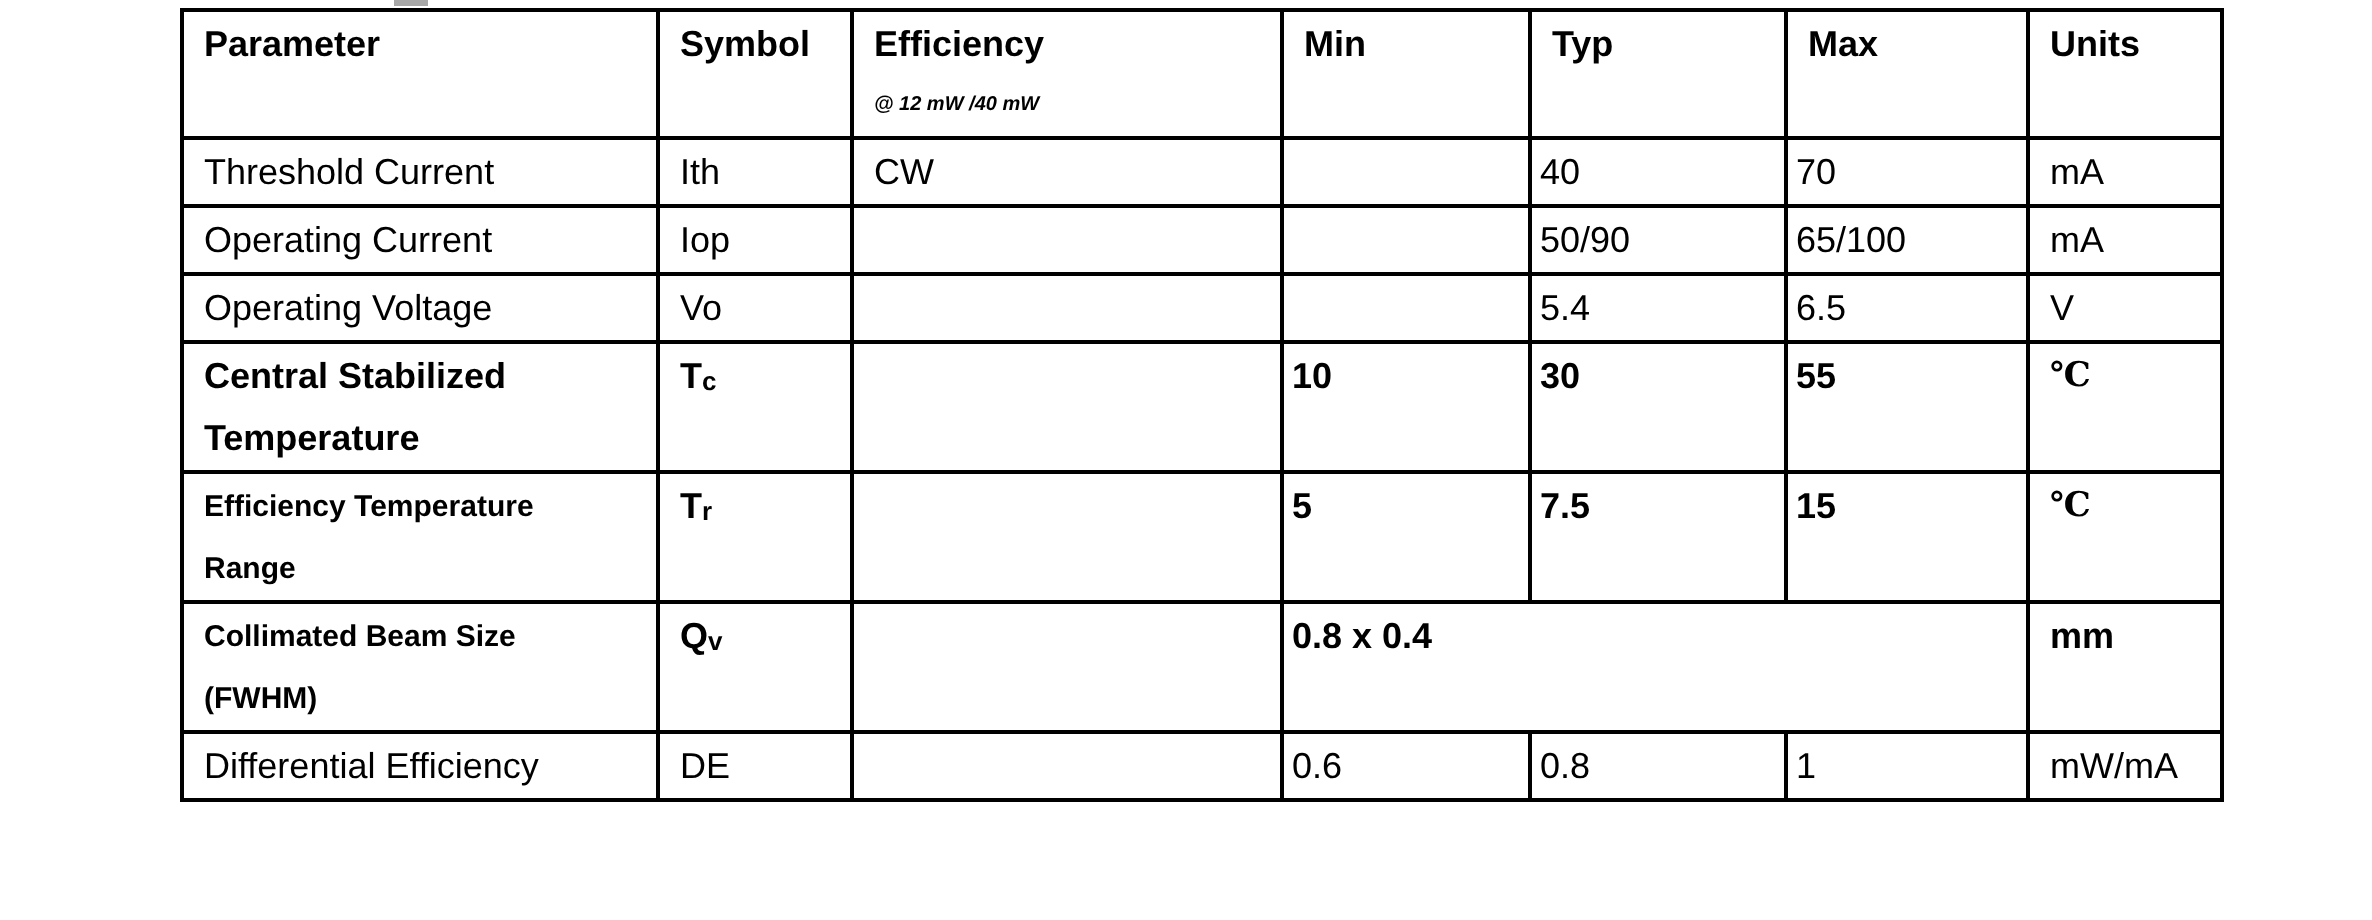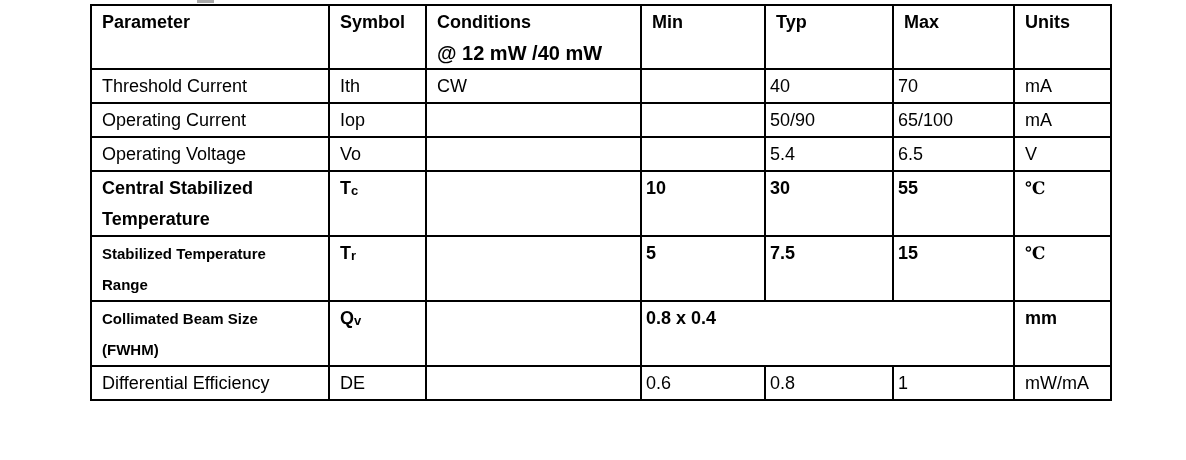--- a/index.html
+++ b/index.html
@@ -44,24 +44,25 @@
     line-height: 31px;
     overflow: hidden;
     background: #ffffff;
   }
   .spec th { font-weight: bold; }
   tr.hdr    { height: 62px; }
   tr.single { height: 32px; }
   tr.double { height: 63px; font-weight: bold; }
   .cond2 {
     display: block;
-    font-size: 20px;
+    font-size: 10px;
     line-height: 30px;
     font-weight: bold;
     white-space: nowrap;
+    font-style: italic;
   }
   td.num {
     padding-left: 4px;
     padding-right: 4px;
   }
   td.small { font-size: 15px; }
   sub {
     font-size: 13px;
     line-height: 0;
     vertical-align: baseline;
@@ -89,21 +90,21 @@
         <col style="width:128px">
         <col style="width:121px">
       <col style="width:97px">
     </colgroup>
 
     <tbody>
         <tr class="hdr">
       <th>Parameter</th>
       <th>Symbol</th>
       <th>
-        <span>Conditions</span>
+        <span>Efficiency</span>
         <span class="cond2">@ 12 mW /40 mW</span>
       </th>
       <th>Min</th>
       <th>Typ</th>
       <th>Max</th>
       <th>Units</th>
     </tr>
 
     <tr class="single">
       <td>
@@ -154,21 +155,21 @@
       <td><span>T</span><sub>c</sub></td>
       <td><span></span></td>
       <td class="num">10</td>
       <td class="num">30</td>
       <td class="num">55</td>
       <td class="celsius">℃</td>
     </tr>
 
     <tr class="double">
       <td class="small">
-            <div>Stabilized Temperature</div>
+            <div>Efficiency Temperature</div>
             <div>Range</div>
           </td>
       <td><span>T</span><sub>r</sub></td>
       <td><span></span></td>
       <td class="num">5</td>
       <td class="num">7.5</td>
       <td class="num">15</td>
       <td class="celsius">℃</td>
     </tr>
 

